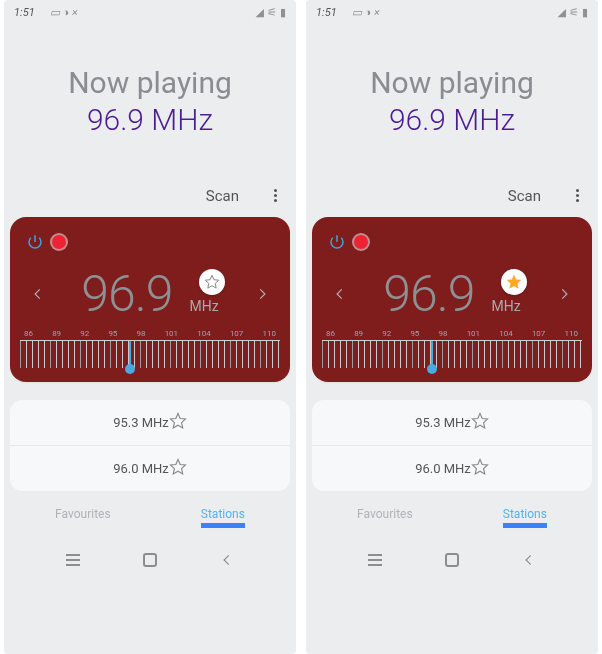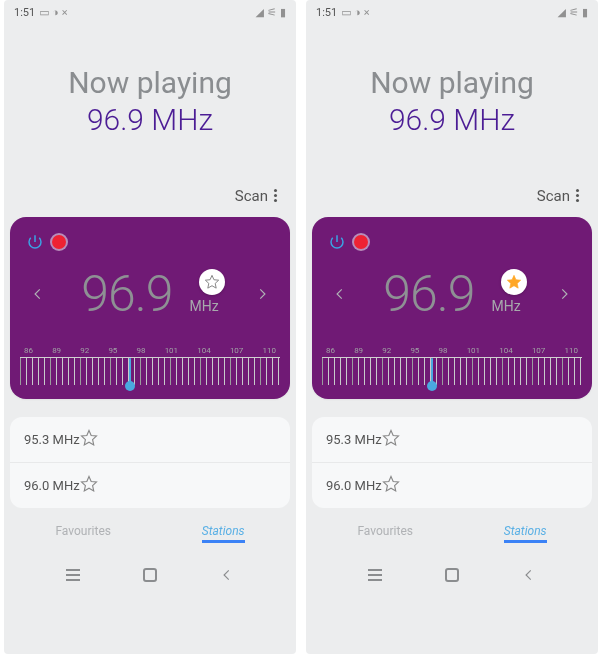--- a/index.html
+++ b/index.html
@@ -1,57 +1,57 @@
 <!DOCTYPE html>
 <html><head>
 <meta charset="utf-8">
 <style>
   * { box-sizing: border-box; margin: 0; padding: 0; }
   body { font-family: -apple-system, Roboto, "Segoe UI", sans-serif; background: #fff; }
   .canvas { width: 602px; height: 654px; display: flex; gap: 10px; padding: 0 4px; }
   .phone { flex: 1; background: #ecedee; border-radius: 4px; position: relative; display: flex; flex-direction: column; overflow: hidden; }
   .statusbar { height: 24px; display: flex; justify-content: space-between; align-items: center; padding: 0 10px; font-size: 11px; color: #555; }
-  .status-left { display: flex; align-items: center; gap: 4px; }
+  .status-left { display: flex; align-items: center; gap: 15px; font-style: italic; }
   .status-right { display: flex; align-items: center; gap: 3px; }
   .status-icons span { opacity: .6; }
   .header { padding: 40px 0 50px; text-align: center; }
   .header .title { font-size: 30px; font-weight: 400; color: #8a8d90; line-height: 1.25; }
   .header .subtitle { font-size: 30px; font-weight: 300; color: #4c1d95; }
-  .toolbar { display: flex; justify-content: flex-end; align-items: center; gap: 0; padding: 0 14px 12px; }
+  .toolbar { display: flex; justify-content: flex-end; align-items: center; gap: 29px; padding: 0 14px 12px; }
   .scan { font-size: 15px; color: #555; }
   .more-dots { width: 14px; display: flex; flex-direction: column; gap: 2px; align-items: center; }
   .more-dots i { width: 3px; height: 3px; background: #555; border-radius: 50%; display: block; }
-  .card { background: #701a75; margin: 0 6px; border-radius: 16px; box-shadow: 0 1px 2px rgba(0,0,0,.05); padding: 10px 10px 14px; position: relative; }
+  .card { background: #7f1d1d; margin: 0 6px; border-radius: 16px; box-shadow: 0 1px 2px rgba(0,0,0,.05); padding: 10px 10px 14px; position: relative; }
   .card-top { display: flex; align-items: center; gap: 6px; padding: 4px 4px 8px; }
   .power { width: 22px; height: 22px; color: #3aa3e3; display: flex; align-items: center; justify-content: center; }
   .power svg { width: 18px; height: 18px; }
   .rec { width: 14px; height: 14px; background: #e23; border-radius: 50%; box-shadow: 0 0 0 2px rgba(255,255,255,.5); }
   .freq-row { display: flex; align-items: center; justify-content: space-between; padding: 8px 6px 0; }
   .chev { width: 24px; height: 24px; display: flex; align-items: center; justify-content: center; color: #b0b3b6; }
   .chev svg { width: 14px; height: 14px; }
   .freq-wrap { position: relative; display: flex; align-items: baseline; }
   .freq { font-size: 50px; font-weight: 300; color: #8e9194; letter-spacing: -1px; line-height: 1; }
   .mhz { font-size: 14px; color: #a7a9ac; margin-left: 17px; }
   .fav-bubble { position: absolute; right: -6px; top: 0; width: 26px; height: 26px; background: #fff; border-radius: 50%; box-shadow: 0 1px 3px rgba(0,0,0,.2); display: flex; align-items: center; justify-content: center; }
   .fav-bubble svg { width: 16px; height: 16px; }
   .star-outline { fill: none; stroke: #888; stroke-width: 1.5; }
   .star-filled { fill: #ffa726; stroke: #ffa726; }
-  .dial { margin-top: 27px; }
+  .dial { margin-top: 10px; }
   .dial-labels { display: flex; justify-content: space-between; font-size: 8px; color: #a0a2a5; padding: 0 4px 2px; }
   .dial-scale { height: 28px; position: relative; background: repeating-linear-gradient(to right, #c8cacc 0, #c8cacc 1px, transparent 1px, transparent 6px); border-top: 1px solid #d0d0d0; }
   .dial-scale::before { content:""; position:absolute; inset:0; background: repeating-linear-gradient(to right, #9b9d9f 0, #9b9d9f 1px, transparent 1px, transparent 30px); }
   .dial-pointer { position: absolute; top: 0; width: 2px; height: 28px; background: #4aa9e0; border-radius: 1px; }
   .dial-pointer::after { content:""; position:absolute; bottom:-5px; left:-4px; width:10px; height:10px; background:#4aa9e0; border-radius:50%; }
   .stations { margin: 18px 6px 0; background: #f7f8f9; border-radius: 12px; }
-  .station { display: flex; justify-content: flex-start; align-items: center; padding: 12px 14px; font-size: 13px; color: #555; }
+  .station { display: flex; justify-content: center; align-items: center; padding: 12px 14px; font-size: 13px; color: #555; }
   .station + .station { border-top: 1px solid #e8e9ea; }
   .station .star svg { width: 18px; height: 18px; fill:none; stroke:#b0b2b5; stroke-width:1.5; }
   .bottom-tabs { display: flex; justify-content: space-around; padding: 16px 6px 8px; font-size: 12px; }
   .tab-fav { color: #b0b2b5; }
-  .tab-sta { color: #5ab0e5; border-bottom: 3px solid #3b82f6; padding-bottom: 2px; font-style: italic; }
+  .tab-sta { color: #5ab0e5; border-bottom: 5px solid #3b82f6; padding-bottom: 2px; }
   .nav { display: flex; justify-content: space-around; align-items: center; padding: 12px 30px; }
   .nav-btn { width: 24px; height: 24px; display: flex; align-items: center; justify-content: center; color: #8b8d8f; }
   .nav-recent { display:flex; flex-direction:column; gap:3px;}
   .nav-recent i { width:14px; height:2px; background:#8b8d8f; display:block; }
   .nav-home { width:14px; height:14px; border:2px solid #8b8d8f; border-radius:3px; }
   .nav-back svg { width:14px; height:14px; }
 </style>
 </head>
 <body>
 

